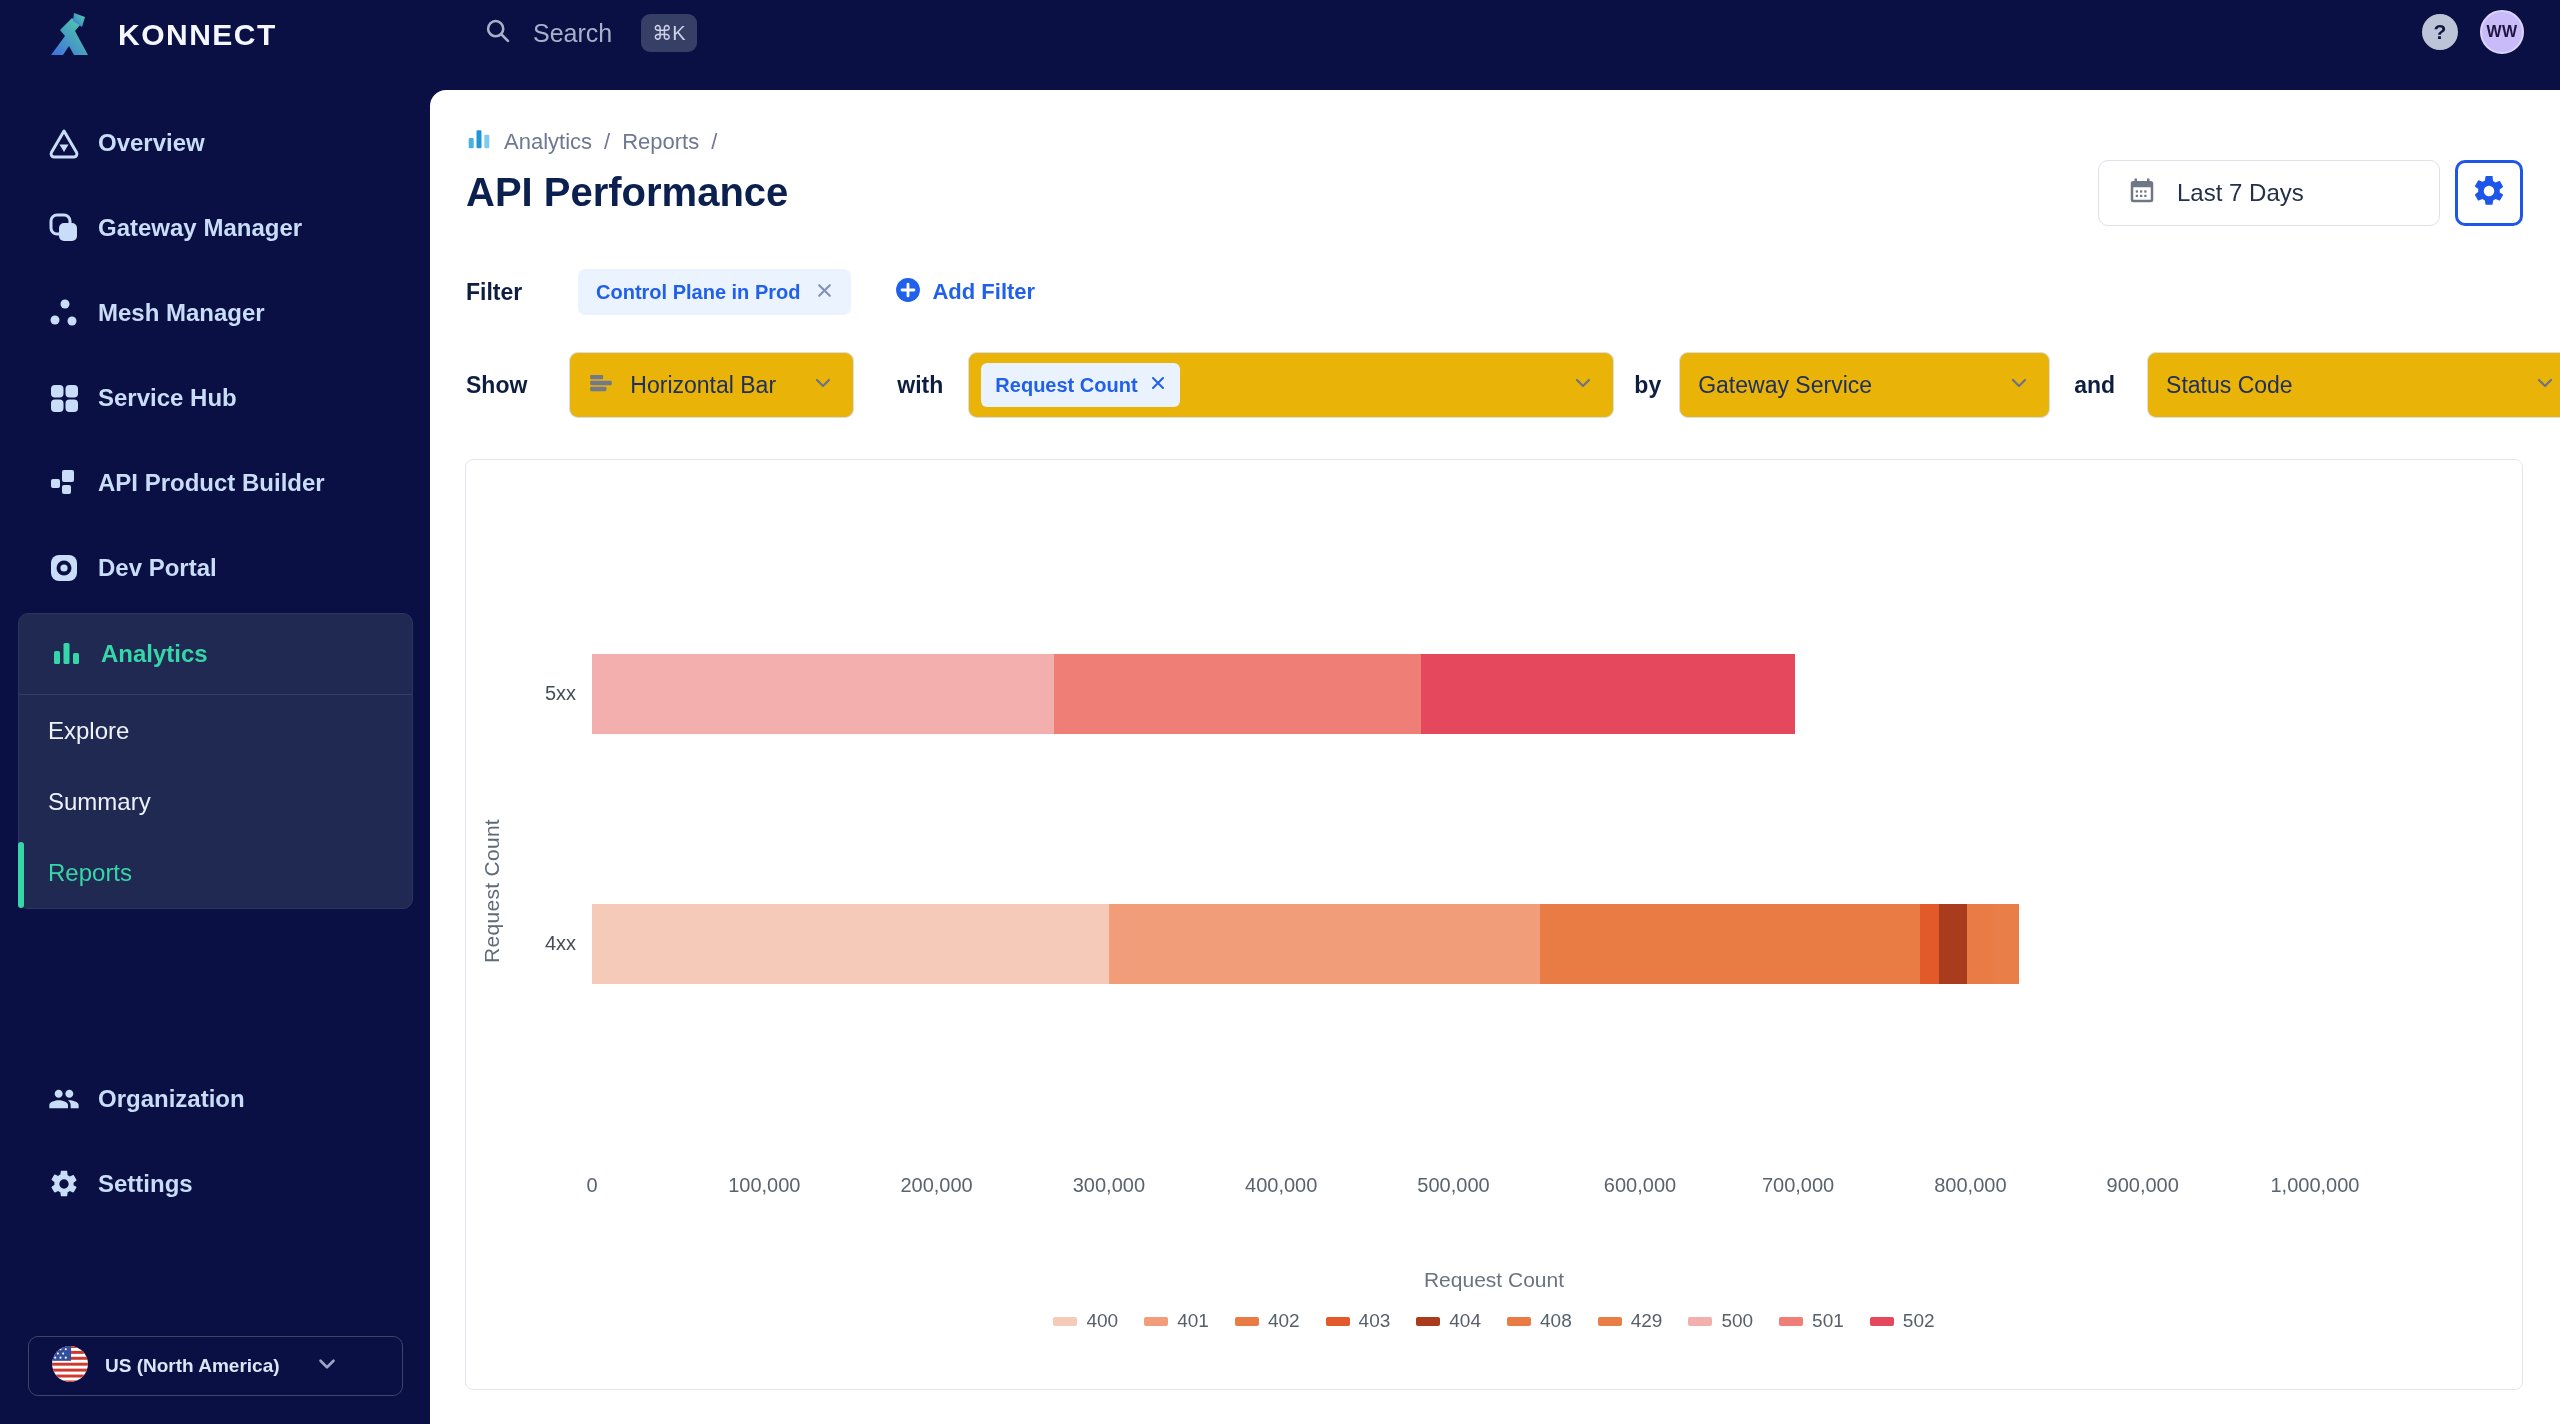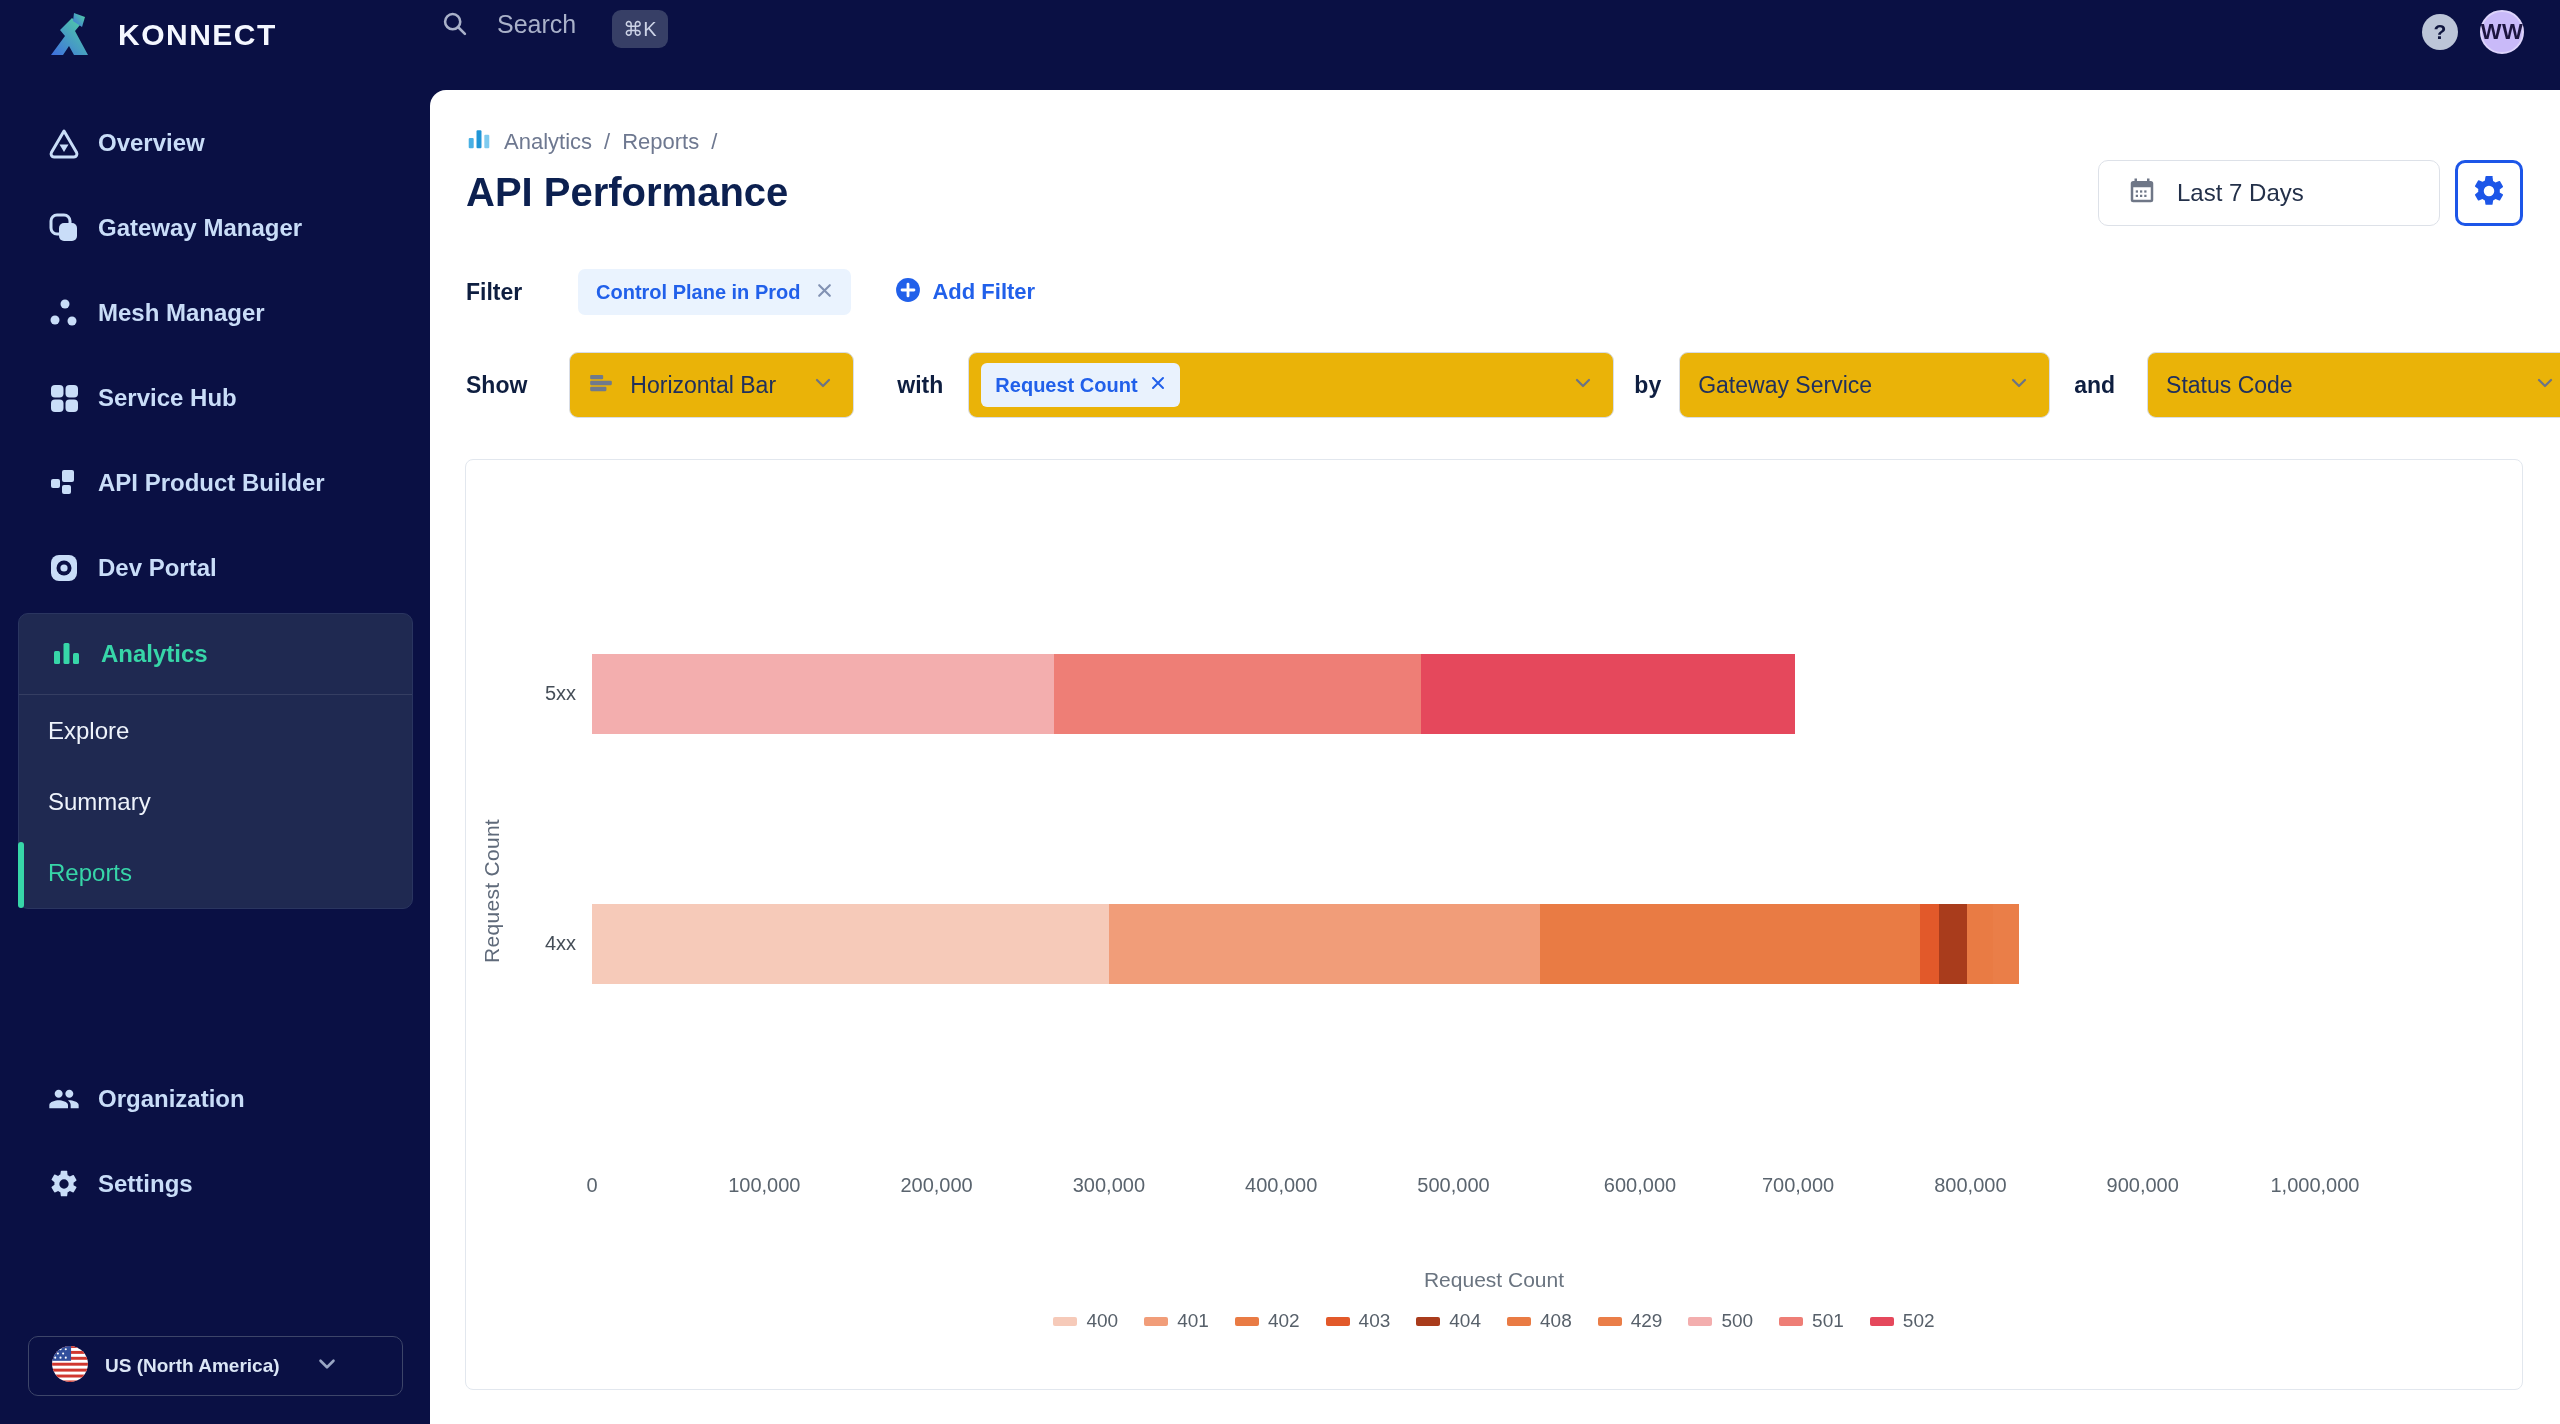--- a/index.html
+++ b/index.html
@@ -3,28 +3,28 @@
 <meta charset="utf-8">
 <style>
   * { margin:0; padding:0; box-sizing:border-box; }
   html,body { width:2560px; height:1424px; }
   body { font-family:"Liberation Sans", sans-serif; background:#0a1044; position:relative; overflow:hidden; }
 
   
   .topbar { position:absolute; left:0; top:0; width:2560px; height:90px; }
   .logo { position:absolute; left:44px; top:7px; display:flex; align-items:center; gap:22px; }
   .logo-text { color:#f4f7ff; font-size:30px; font-weight:800; letter-spacing:1.5px; }
-  .searchbox { position:absolute; left:441px; top:10px; display:flex; align-items:flex-start; gap:28px; height:46px; }
+  .searchbox { position:absolute; left:484px; top:10px; display:flex; align-items:center; gap:21px; height:46px; }
   .search-label { color:#a9b1c9; font-size:25px; }
   .kbd { background:#373f66; color:#ccd3e6; border-radius:9px; font-size:20px; padding:7px 11px; margin-left:8px; }
   .top-right { position:absolute; right:36px; top:10px; display:flex; align-items:center; gap:22px; }
   .help-circle { width:36px; height:36px; border-radius:50%; background:#bcc5d8; color:#10163f;
                  font-weight:700; font-size:21px; display:flex; align-items:center; justify-content:center; }
   .avatar { width:44px; height:44px; border-radius:50%; background:#c9baf9; border:2px solid #ddd4fb; color:#1d1540;
-            font-weight:700; font-size:22px; display:flex; align-items:center; justify-content:center; letter-spacing:0.5px; }
+            font-weight:700; font-size:16px; display:flex; align-items:center; justify-content:center; letter-spacing:0.5px; }
 
   
   .sidebar { position:absolute; left:0; top:90px; width:430px; bottom:0; }
   .nav-item { height:85px; display:flex; align-items:center; padding-left:48px; gap:18px; cursor:pointer; }
   .nav-item .lbl { color:#c9ddf8; font-size:24px; font-weight:600; }
   .icon32 { width:32px; height:32px; flex:0 0 32px; }
   .section { margin:3px 17px 0 18px; background:#1f2951; border:1px solid #2a3560; border-radius:10px; position:relative; }
   .section-head { height:81px; display:flex; align-items:center; padding-left:32px; gap:18px; border-bottom:1px solid rgba(255,255,255,0.10); }
   .section-head .lbl { color:#37d6a8; font-size:24px; font-weight:600; }
   .sub-item { height:71px; display:flex; align-items:center; padding-left:29px; color:#eef3fb; font-size:24px; cursor:pointer; }

